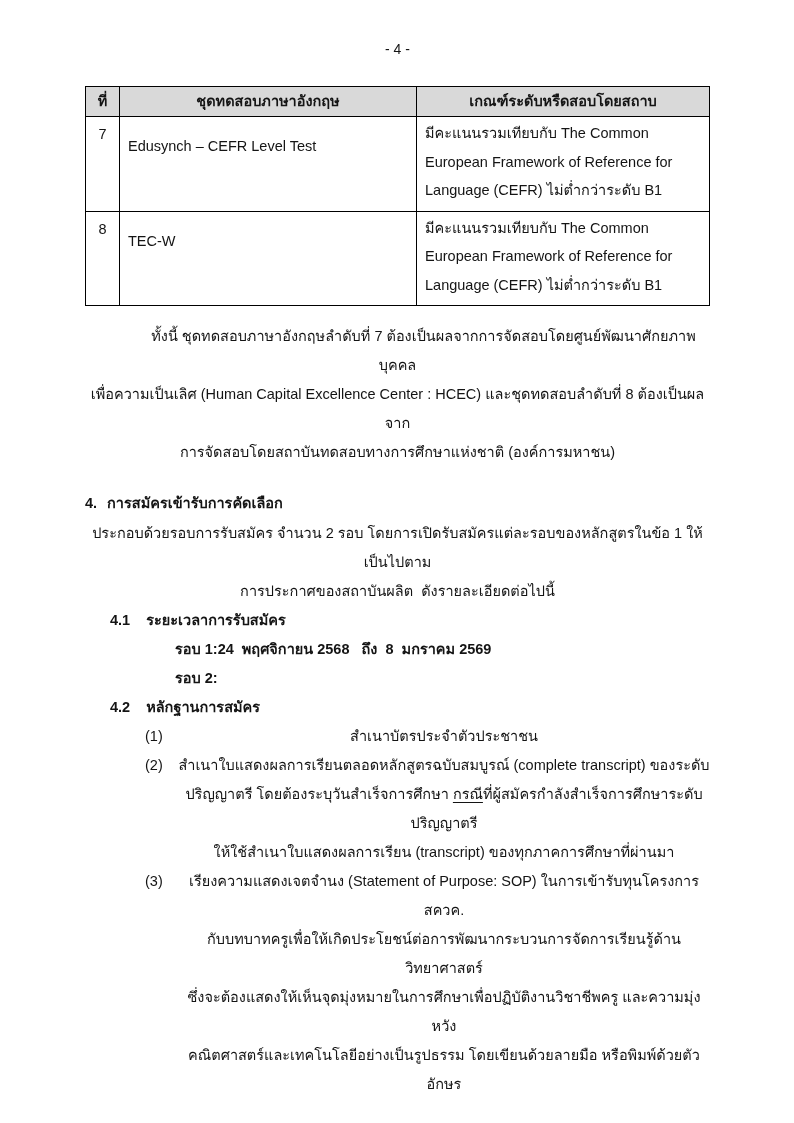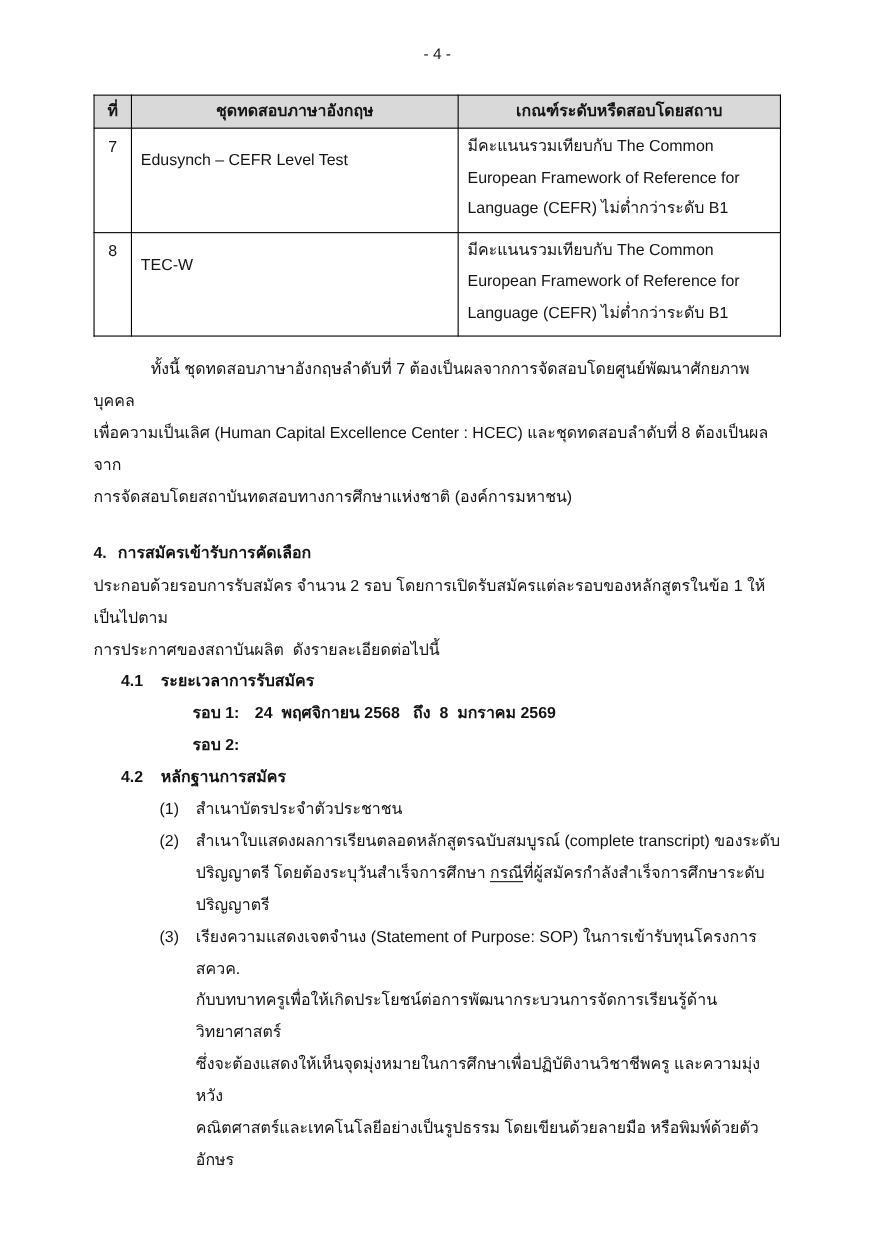--- a/index.html
+++ b/index.html
@@ -49,40 +49,39 @@
     padding: 5px 2px;
     line-height: 24px;
   }
   td.cell-test {
     padding: 17px 8px;
     line-height: 24px;
   }
   td.cell-criteria { padding: 2px 8px 6px 8px; }
   .crit-line { line-height: 28.5px; white-space: pre-wrap; }
   
-  .line { line-height: 29px; white-space: pre-wrap; }
+  .line { line-height: 29px; white-space: pre-wrap; text-align: center; }
   .indent { text-indent: 52px; }
   .note { margin-bottom: 22px; }
   .sec-heading {
     display: flex;
     gap: 10px;
     font-weight: bold;
     line-height: 29px;
     margin-bottom: 1px;
   }
   .sub-heading {
     display: flex;
     gap: 16px;
     font-weight: bold;
     line-height: 29px;
     margin-left: 25px;
   }
   .round-line {
     display: flex;
-    gap: 14px;
     font-weight: bold;
     line-height: 29px;
     margin-left: 90px;
   }
   .round-dates { white-space: pre-wrap; text-align: right; }
   .item {
     display: flex;
     margin-left: 60px;
   }
   .item-no {
@@ -174,20 +173,21 @@
     <div class="item-body">
       <div class="line">สำเนาบัตรประจำตัวประชาชน</div>
     </div>
   </div>
 
   <div class="item">
     <div class="item-no">(2)</div>
     <div class="item-body">
       <div class="line">สำเนาใบแสดงผลการเรียนตลอดหลักสูตรฉบับสมบูรณ์ (complete transcript) ของระดับ</div>
       <div class="line"><span>ปริญญาตรี โดยต้องระบุวันสำเร็จการศึกษา </span><span class="u">กรณี</span><span>ที่ผู้สมัครกำลังสำเร็จการศึกษาระดับปริญญาตรี</span></div>
+      <div class="line">ให้ใช้สำเนาใบแสดงผลการเรียน (transcript) ของทุกภาคการศึกษาที่ผ่านมา</div>
     </div>
   </div>
 
   <div class="item">
     <div class="item-no">(3)</div>
     <div class="item-body">
       <div class="line">เรียงความแสดงเจตจำนง (Statement of Purpose: SOP) ในการเข้ารับทุนโครงการ สควค.</div>
       <div class="line">กับบทบาทครูเพื่อให้เกิดประโยชน์ต่อการพัฒนากระบวนการจัดการเรียนรู้ด้านวิทยาศาสตร์</div>
       <div class="line">ซึ่งจะต้องแสดงให้เห็นจุดมุ่งหมายในการศึกษาเพื่อปฏิบัติงานวิชาชีพครู และความมุ่งหวัง</div>
       <div class="line">คณิตศาสตร์และเทคโนโลยีอย่างเป็นรูปธรรม โดยเขียนด้วยลายมือ หรือพิมพ์ด้วยตัวอักษร</div>

